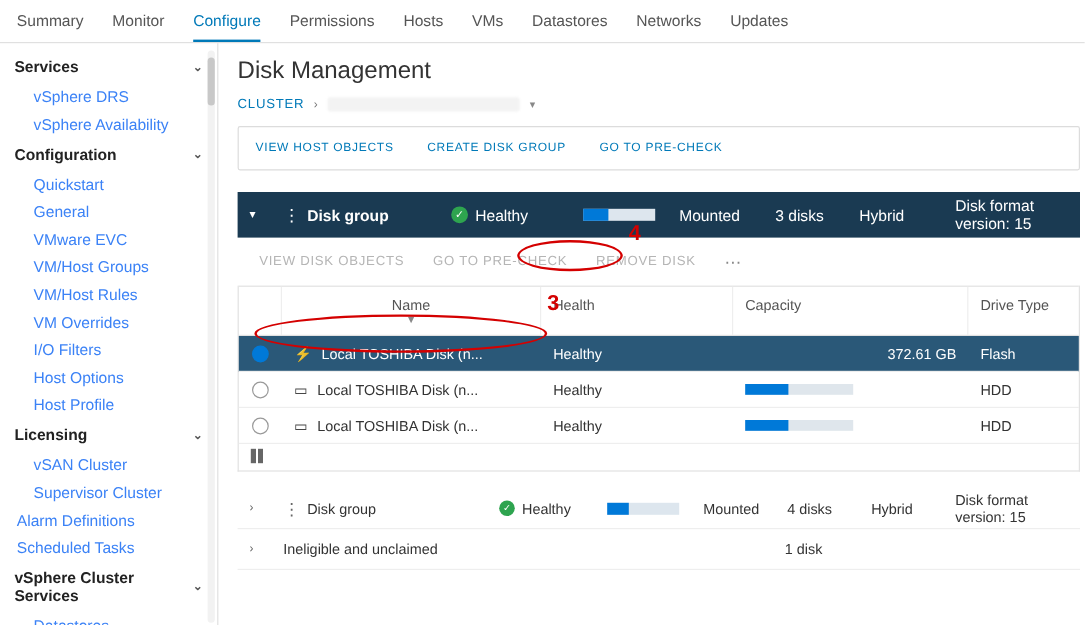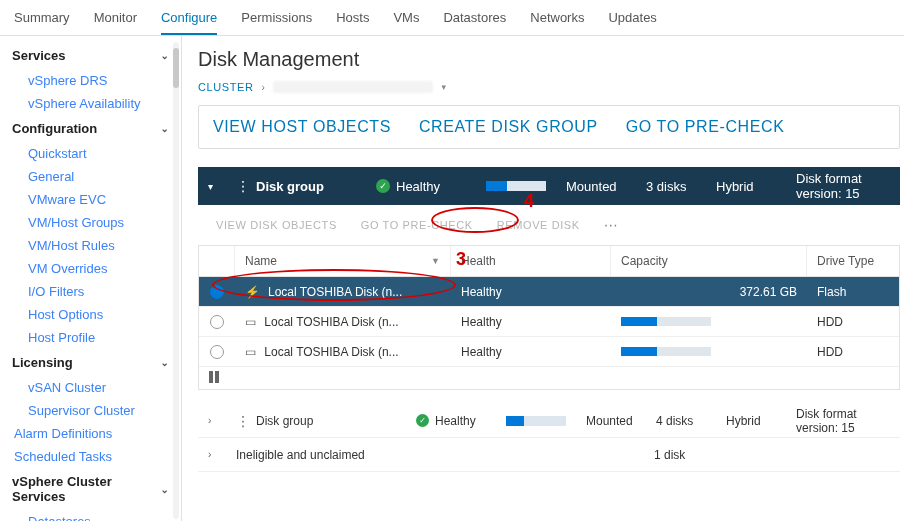--- a/index.html
+++ b/index.html
@@ -24,21 +24,21 @@
   .main { flex:1; padding: 12px 4px 0 16px; overflow:hidden; }
   .page-title { font-size: 20px; color: #333; margin-bottom: 10px; }
   .breadcrumb { color:#0079b8; font-size:11px; letter-spacing:0.6px; display:flex; align-items:center; gap:8px; margin-bottom:12px;}
   .bc-chev{ color:#777; font-size:10px;}
   .bc-blur { width:160px; height:12px; background:#f3f3f3; filter:blur(1px); border-radius:2px;}
   .bc-dropchev{ color:#888; font-size:9px;}
 
   .panel { border:1px solid #dcdcdc; border-radius:2px; margin-bottom:18px; }
   .panel-row1 { padding:10px 14px; display:flex; gap:20px; color:#333; font-size:13px; border-bottom:1px solid #eaeaea;}
   .panel-row1 .ico{ color:#555; margin-right:4px;}
-  .panel-row2 { padding:12px 14px; display:flex; gap:28px; font-size:16px; letter-spacing:0.6px; }
+  .panel-row2 { padding:12px 14px; display:flex; gap:28px; font-size:10px; letter-spacing:0.6px; }
   .panel-row2 span{ color:#0079b8; cursor:pointer;}
 
   
   .dg-header { background:#1a3a52; color:#fff; display:flex; align-items:center; font-size:13px; height:38px; }
   .dg-header .cell{ padding:0 10px; display:flex; align-items:center; gap:6px; }
   .dg-chev{ font-size:10px; cursor:pointer;}
   .dots-v{ font-size:14px; cursor:pointer;}
   .health-ico{ width:14px;height:14px; border-radius:50%; background:#2ea44f; display:inline-flex; align-items:center; justify-content:center; font-size:9px; color:#fff;}
   .bar{ width:66px; height:10px; background:#dde6ee; position:relative; }
   .bar-fill{ position:absolute; left:0; top:0; bottom:0; background:#0079d8; }
@@ -50,21 +50,21 @@
   
   .anno{ position:relative; }
   .oval{ position:absolute; border:2px solid #d40000; border-radius:50%; pointer-events:none;}
   .num{ position:absolute; color:#d40000; font-weight:700; font-size:18px; pointer-events:none;}
 
   
   .tbl{ border:1px solid #e2e2e2; border-top:none; }
   .thead{ display:flex; font-size:12px; color:#555; border-top:1px solid #e2e2e2; border-bottom:1px solid #e2e2e2;}
   .th{ padding:8px 10px; border-right:1px solid #eee;}
   .th.radio{ width:36px; border-right:1px solid #eee;}
-  .th.name{ width:216px; display:flex; align-items:center; justify-content:space-between;}
+  .th.name{ width:216px; display:flex; align-items:center; justify-content:space-between;flex-direction:column;}
   .th.health{ width:160px;}
   .th.cap{ width:196px;}
   .th.dtype{ flex:1; border-right:none;}
   .filter-ico{ font-size:9px; color:#888;}
   .trow{ display:flex; align-items:center; height:30px; border-bottom:1px solid #eee; font-size:12px;}
   .trow.selected{ background:#2a5878; color:#fff;}
   .trow .td{ padding:0 10px;}
   .td.radio{ width:36px; display:flex; justify-content:center;}
   .radio-btn{ width:14px; height:14px; border-radius:50%; border:1px solid #999; display:inline-block; background:#fff; cursor:pointer;}
   .radio-btn.on{ background:#0079d8; border-color:#0079d8; position:relative;}

